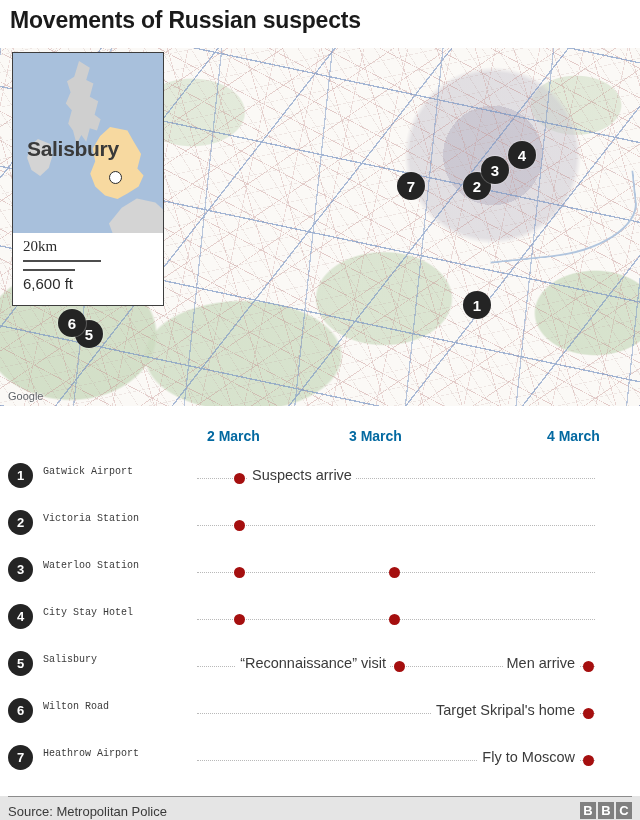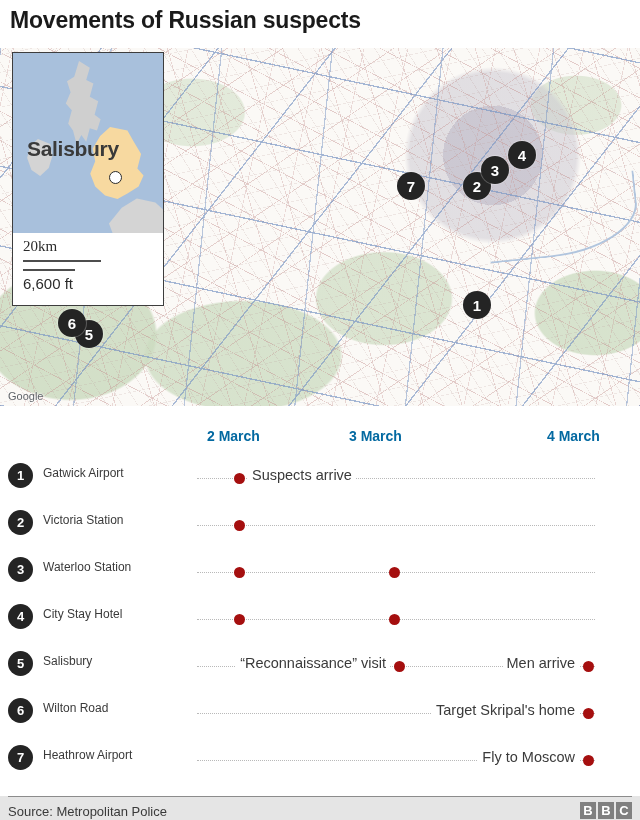--- a/index.html
+++ b/index.html
@@ -68,21 +68,21 @@
       font-size:15px;font-weight:bold;display:flex;align-items:center;justify-content:center;
       box-shadow:0 0 0 1px rgba(255,255,255,.25);}
 
   
   .timeline{position:absolute;left:0;top:406px;width:640px;height:380px;background:#fff;}
   .dates{position:absolute;left:0;top:22px;width:640px;height:20px;}
   .date{position:absolute;top:0;font-size:14px;font-weight:bold;color:#0369a1;white-space:nowrap;}
   .row{position:absolute;left:0;width:640px;height:47px;}
   .badge{position:absolute;left:8px;top:9px;width:25px;height:25px;border-radius:50%;background:#242424;
       color:#fff;font-size:13px;font-weight:bold;display:flex;align-items:center;justify-content:center;}
-  .rowlabel{position:absolute;left:43px;top:12px;font-size:12px;color:#3a3a3a;white-space:nowrap;}
+  .rowlabel{position:absolute;left:43px;top:12px;font-size:10px;color:#3a3a3a;white-space:nowrap;font-family:Liberation Mono, monospace;}
   .leader{position:absolute;left:197px;top:24px;width:398px;height:0;
       border-top:1px dotted #b9b9b9;}
   .evdot{position:absolute;width:11px;height:11px;border-radius:50%;background:#a50f0f;top:19px;}
   .evlabel{position:absolute;top:13px;font-size:14.5px;color:#3a3a3a;white-space:nowrap;background:#fff;padding:0 4px;}
 
   
   .footer{position:absolute;left:0;top:796px;width:640px;height:34px;background:#e5e5e5;}
   .frule{position:absolute;left:8px;top:0;width:624px;height:0;border-top:1px solid #8c8c8c;}
   .source{position:absolute;left:8px;top:8px;font-size:13px;color:#3a3a3a;}
   .bbc{position:absolute;right:8px;top:6px;display:flex;gap:2px;}

